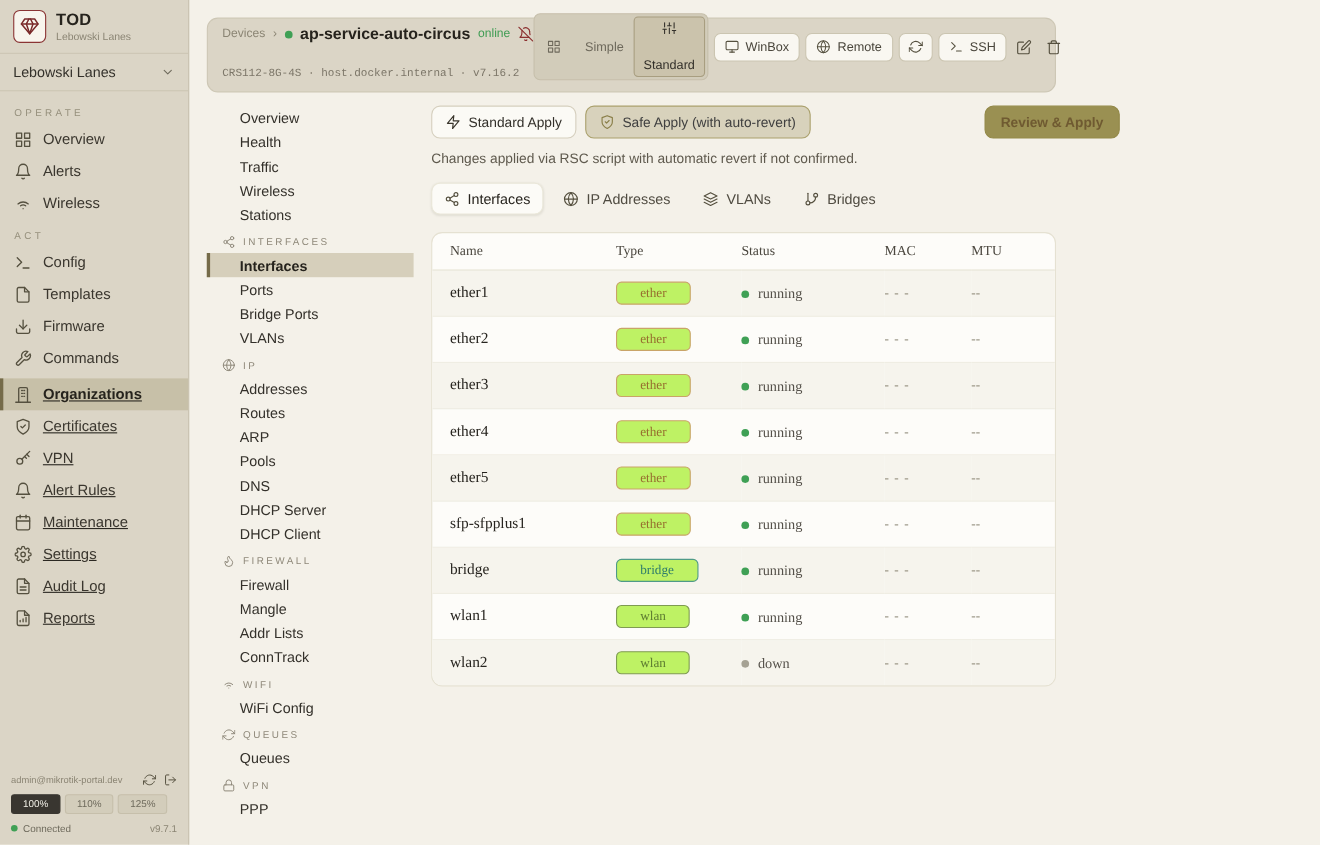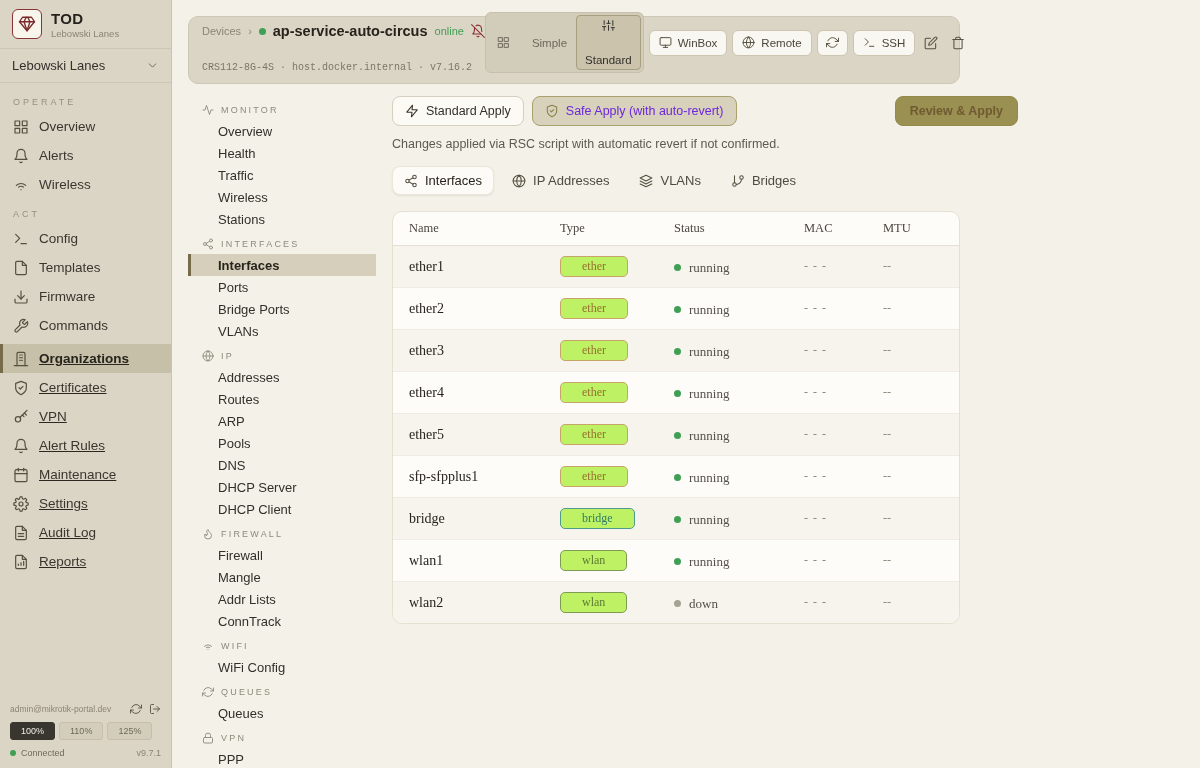--- a/index.html
+++ b/index.html
@@ -73,21 +73,21 @@
   .dn-label .ic { color:#8f897a; }
   .dn-item { display:flex; align-items:center; height:22px; padding:0 14px 0 27px; border-left:3px solid transparent; font-size:13px; color:#33302a; cursor:pointer; }
   .dn-item.active { background:#d6cfbb; border-left-color:#756b49; font-weight:700; color:#26231d; }
 
   
   .main-col { width:626px; flex:none; }
   .apply-row { display:flex; align-items:center; gap:8px; }
   .btn { display:inline-flex; align-items:center; gap:7px; height:30px; border-radius:8px; font-size:12.5px; padding:0 12px; white-space:nowrap; }
   .btn-standard { background:#fbfaf5; border:1px solid #d5cfbe; color:#33302a; }
   .btn-standard .ic { color:#3a362c; }
-  .btn-safe { background:#d8d2bc; border:1px solid #aaa06c; color:#6d28d9;text-align:center; }
+  .btn-safe { background:#d8d2bc; border:1px solid #aaa06c; color:#404040;text-align:center; }
   .btn-safe .ic { color:#8a7f49; }
   .btn-review { margin-left:auto; background:#9a9052; border:1px solid #938948; color:#6f5a31; font-weight:700; padding:0 14px; }
   .caption { margin:11px 0 0; font-size:12.5px; color:#5f5a4e; }
   .tabs { display:flex; align-items:center; gap:6px; margin-top:15px; }
   .tab { display:flex; align-items:center; gap:7px; font-size:13px; color:#4f4b41; padding:6px 11px; border-radius:8px; border:1px solid transparent; }
   .tab .ic { color:#55503f; }
   .tab.active { background:#fcfbf7; border-color:#eae7d9; color:#26231d; box-shadow:0 1px 2px rgba(60,55,40,.10); }
 
   .table-card { margin-top:16px; width:568px; background:#fdfcf9; border:1px solid #e5e1d2; border-radius:10px; overflow:hidden;font-family:Liberation Serif, serif; }
   table { width:100%; border-collapse:collapse; }
@@ -431,28 +431,20 @@
                 <polyline points="3 6 5 6 21 6"></polyline>
                 <path d="M19 6v14a2 2 0 0 1-2 2H7a2 2 0 0 1-2-2V6m3 0V4a2 2 0 0 1 2-2h4a2 2 0 0 1 2 2v2"></path>
               </svg>
             </span>
           </button>
       </div>
     </header>
 
     <div class="body-row">
       <nav class="device-nav" id="device-nav">
-          <div class="dn-label">
-            <span class="ic ic12">
-              <svg viewBox="0 0 24 24" fill="none" stroke="currentColor" stroke-width="1.8" stroke-linecap="round" stroke-linejoin="round">
-                <polyline points="22 12 18 12 15 21 9 3 6 12 2 12"></polyline>
-              </svg>
-            </span>
-            <span>MONITOR</span>
-          </div>
           <div class="dn-item">Overview</div>
           <div class="dn-item">Health</div>
           <div class="dn-item">Traffic</div>
           <div class="dn-item">Wireless</div>
           <div class="dn-item">Stations</div>
           <div class="dn-label">
             <span class="ic ic12">
               <svg viewBox="0 0 24 24" fill="none" stroke="currentColor" stroke-width="1.8" stroke-linecap="round" stroke-linejoin="round">
                 <circle cx="18" cy="5" r="3"></circle>
                 <circle cx="6" cy="12" r="3"></circle>

